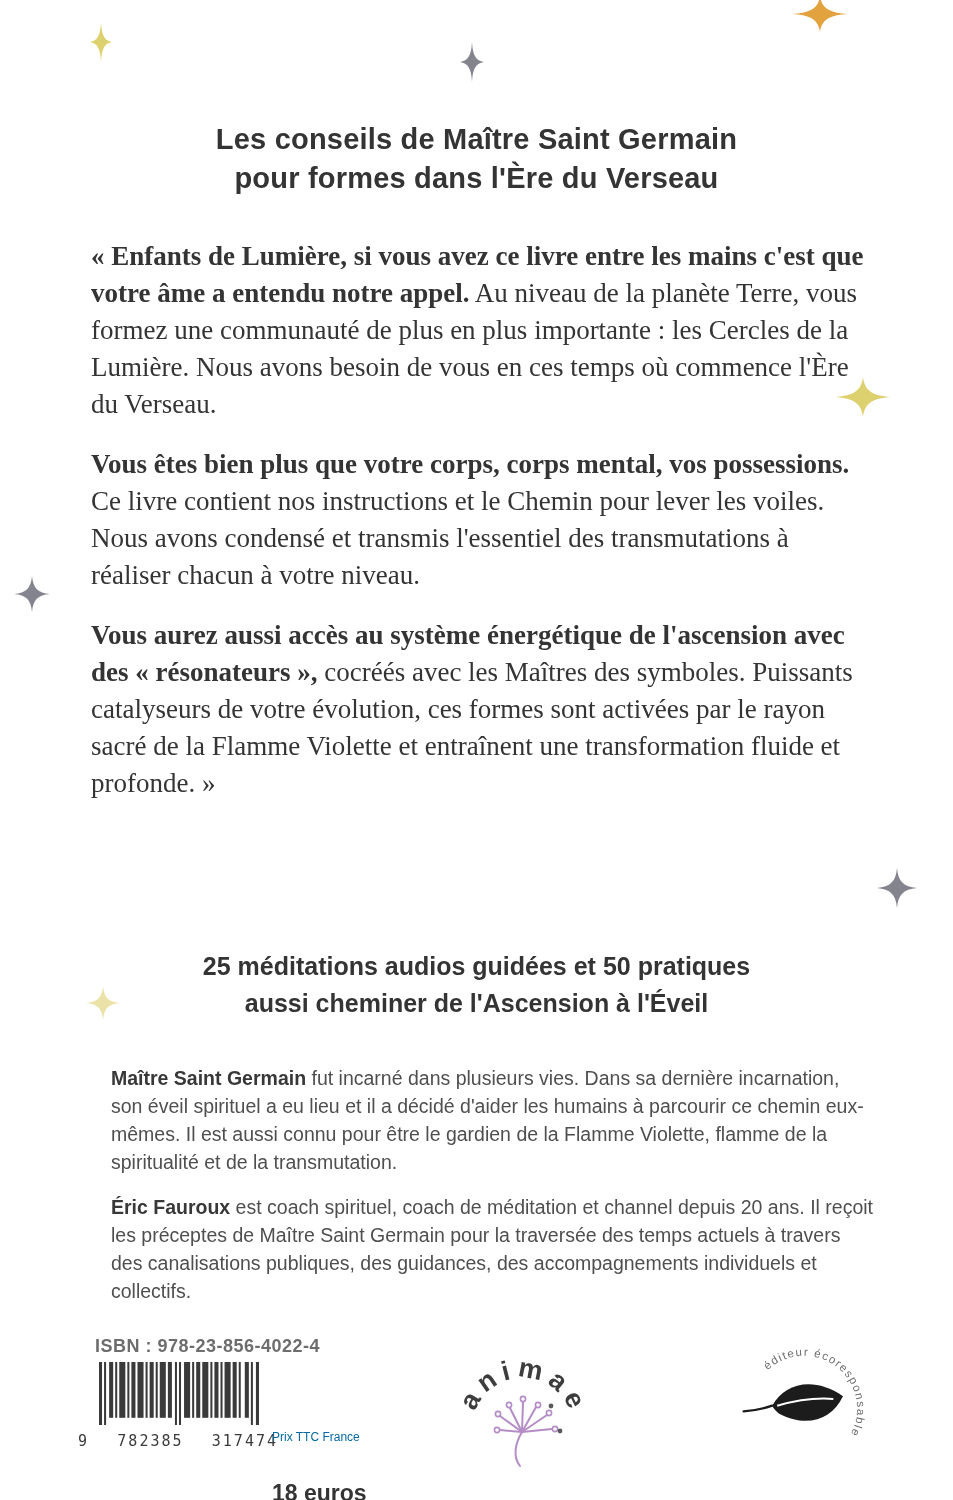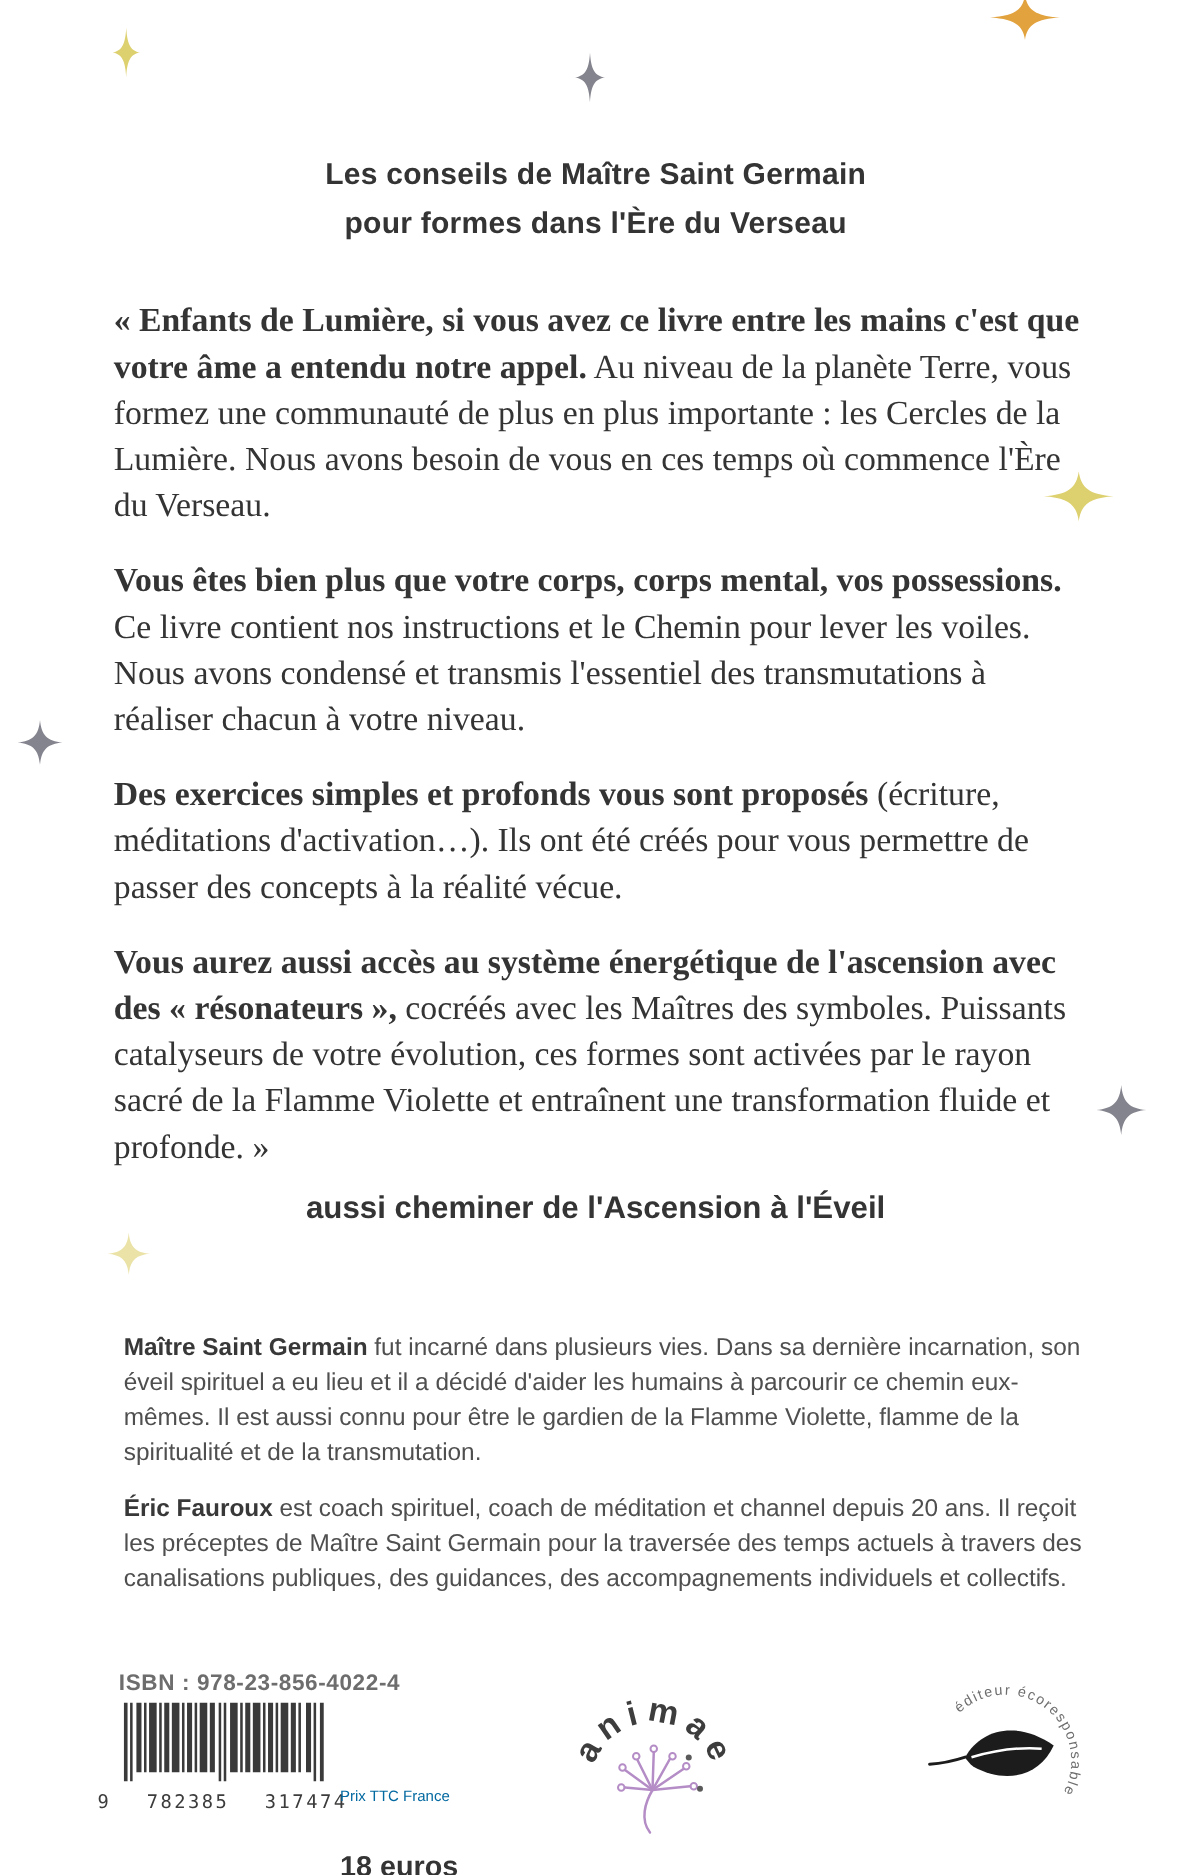--- a/index.html
+++ b/index.html
@@ -10,21 +10,21 @@
     overflow:hidden;
     font-family:"Liberation Sans", sans-serif;
   }
 
   
   .title{
     position:absolute;top:120px;left:0;width:100%;
     text-align:center;
     font-family:"Liberation Sans", sans-serif;
     font-weight:bold;
-    font-size:24px;line-height:39px;
+    font-size:29px;line-height:39px;
     color:var(--text-dark);
     letter-spacing:.2px;
   }
 
   
   .body-copy{
     position:absolute;left:91px;top:238px;width:778px;
     font-family:"Liberation Serif","DejaVu Serif",serif;
     font-size:27px;line-height:37px;
     color:var(--text-dark);
@@ -40,21 +40,21 @@
     font-size:25px;line-height:37px;
     color:var(--text-dark);
   }
 
   
   .bios{
     position:absolute;left:95px;top:1064px;width:778px;
     font-size:19.5px;line-height:28px;
     color:var(--text-gray);
   }
-  .bios p{margin:0 0 17px 4px;}
+  .bios p{margin:0 0 17px 16px;}
   .bios b{font-weight:bold;color:#383838;}
 
   
   .isbn{
     position:absolute;left:95px;top:1336px;
     font-size:18px;font-weight:bold;color:#6d6d6d;letter-spacing:.5px;
   }
   .barcode{position:absolute;left:99px;top:1362px;width:162px;height:72px;}
   .barcode rect{fill:var(--barcode);}
   .barcode-digits{
@@ -144,25 +144,25 @@
   </span>
 
   <div class="title">
     <div>Les conseils de Maître Saint Germain</div>
     <div>pour formes dans l'Ère du Verseau</div>
   </div>
 
   <div class="body-copy">
     <p><b>« Enfants de Lumière, si vous avez ce livre entre les mains c'est que votre âme a entendu notre appel.</b><span> Au niveau de la planète Terre, vous formez une communauté de plus en plus importante : les Cercles de la Lumière. Nous avons besoin de vous en ces temps où commence l'Ère du Verseau.</span></p>
     <p><b>Vous êtes bien plus que votre corps, corps mental, vos possessions.</b><span> Ce livre contient nos instructions et le Chemin pour lever les voiles. Nous avons condensé et transmis l'essentiel des transmutations à réaliser chacun à votre niveau.</span></p>
-    <p><b>Des exercices simples et profonds vous sont proposés</b><span> (écriture, méditations d'activation…). Ils ont été créés pour vous permettre de passer des concepts à la réalité vécue.</span></p>
     <p><b>Vous aurez aussi accès au système énergétique de l'ascension avec des « résonateurs »,</b><span> cocréés avec les Maîtres des symboles. Puissants catalyseurs de votre évolution, ces formes sont activées par le rayon sacré de la Flamme Violette et entraînent une transformation fluide et profonde. »</span></p>
   </div>
 
   <div class="highlight">
+    <div>25 méditations audios guidées et 50 pratiques</div>
     <div>aussi cheminer de l'Ascension à l'Éveil</div>
   </div>
 
   <div class="bios">
     <p><b>Maître Saint Germain</b><span> fut incarné dans plusieurs vies. Dans sa dernière incarnation, son éveil spirituel a eu lieu et il a décidé d'aider les humains à parcourir ce chemin eux-mêmes. Il est aussi connu pour être le gardien de la Flamme Violette, flamme de la spiritualité et de la transmutation.</span></p>
     <p><b>Éric Fauroux</b><span> est coach spirituel, coach de méditation et channel depuis 20 ans. Il reçoit les préceptes de Maître Saint Germain pour la traversée des temps actuels à travers des canalisations publiques, des guidances, des accompagnements individuels et collectifs.</span></p>
   </div>
 
   <div class="isbn">ISBN : 978-23-856-4022-4</div>
 

